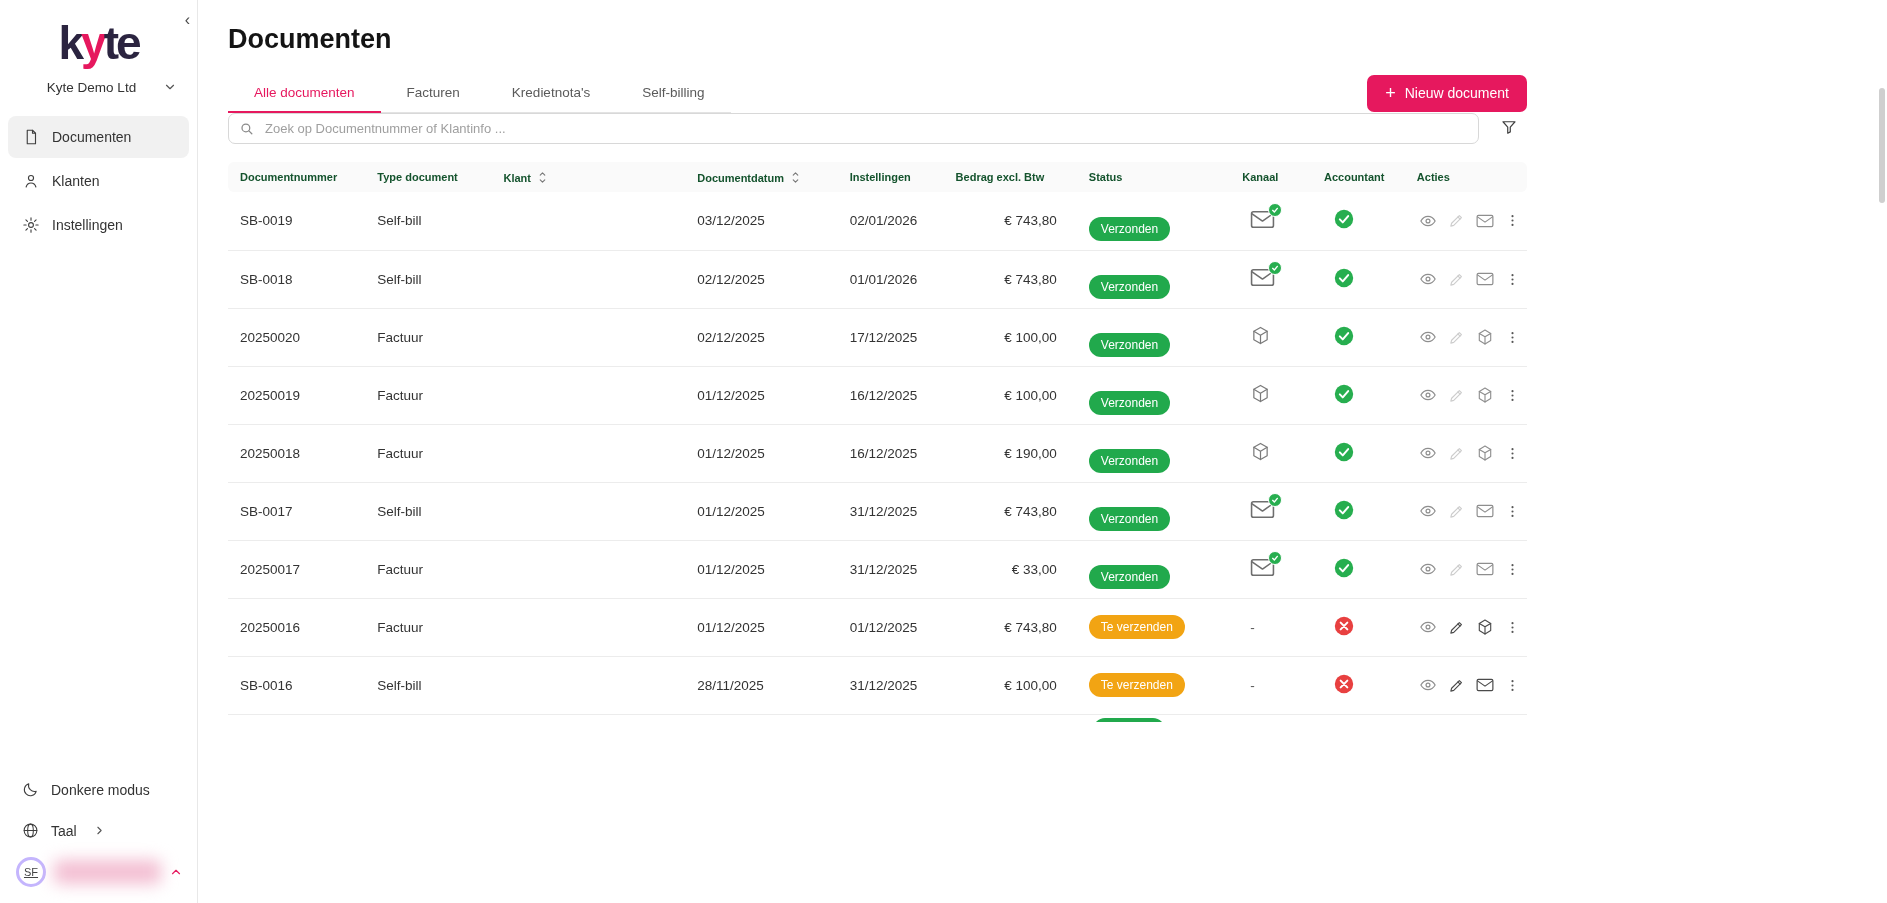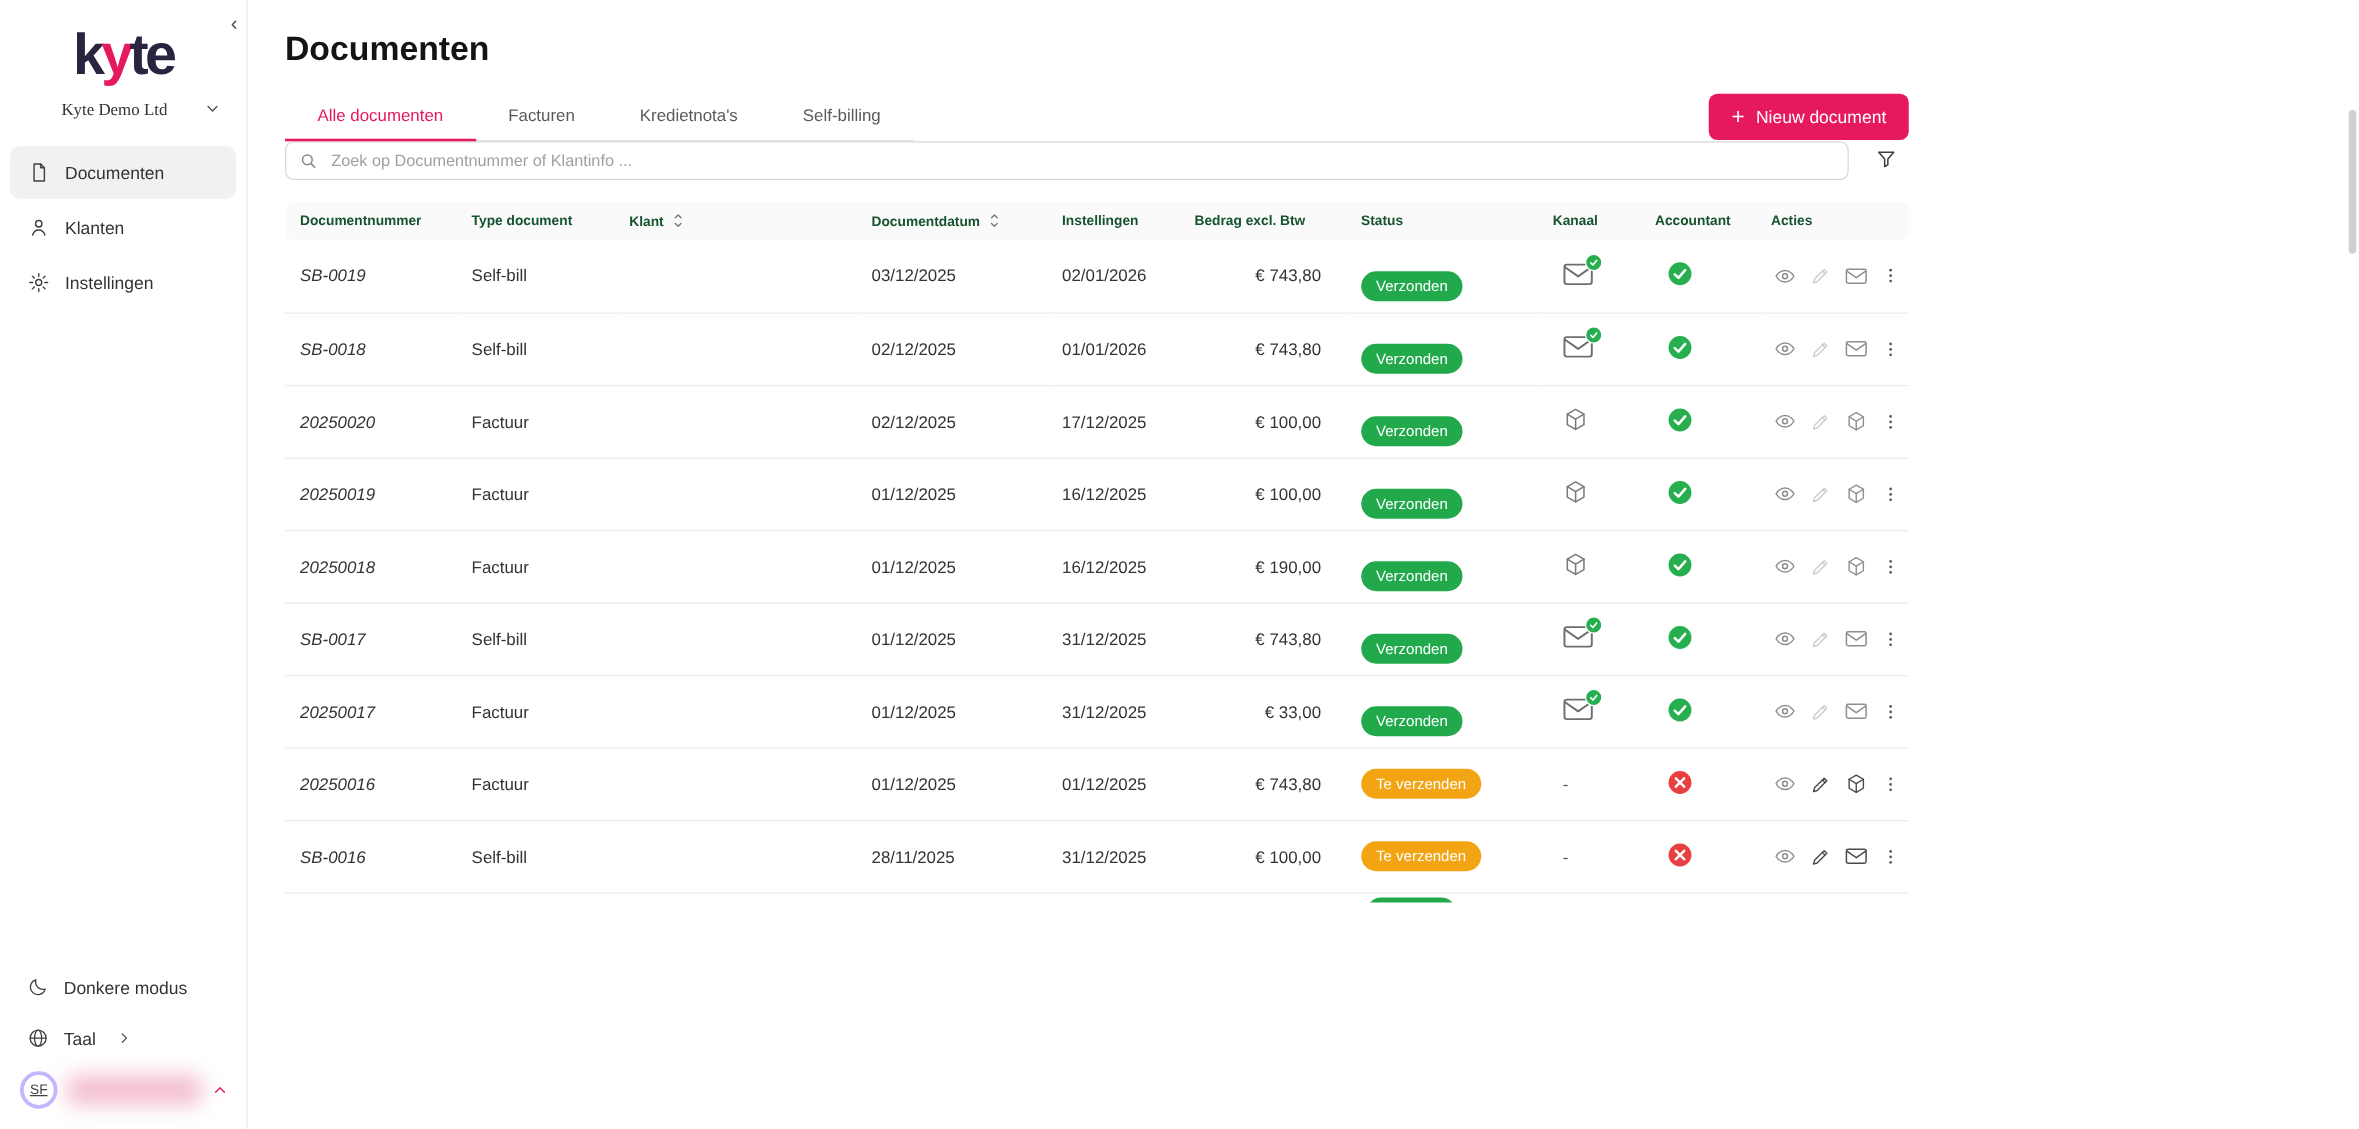--- a/index.html
+++ b/index.html
@@ -18,21 +18,21 @@
     width:198px;min-width:198px;height:100%;background:#fff;
     border-right:1px solid #e8e8e8;position:relative;
     display:flex;flex-direction:column;
   }
   .collapse-handle{
     position:absolute;top:10px;right:3px;font-size:16px;color:#4a4a4a;
     background:none;border:none;cursor:pointer;line-height:1;padding:2px 4px;
   }
   .logo{margin:16px auto 4px;font-weight:800;font-size:46px;letter-spacing:-3px;color:#2b2440;user-select:none;}
   .logo .y{color:var(--accent);}
-  .company{display:flex;align-items:flex-start;padding:0 20px;margin:6px 0 20px;cursor:pointer;font-family:Liberation Serif, serif;}
+  .company{display:flex;align-items:flex-start;padding:0 20px;margin:6px 0 20px;cursor:pointer;}
   .company-label{flex:1;text-align:center;font-size:13.5px;color:#333;}
   .nav{display:flex;flex-direction:column;}
   .nav-item,.footer-item{
     display:flex;align-items:center;gap:12px;height:42px;margin:1px 8px;
     padding:0 14px;border-radius:8px;font-size:14px;color:#333;cursor:pointer;background:none;border:none;text-align:left;
   }
   .nav-item.active{background:#f1f1f1;}
   .footer-item{height:39px;}
   .sidebar-spacer{flex:1;}
   .icon{display:inline-flex;align-items:center;justify-content:center;color:#3f3f3f;}
@@ -79,21 +79,21 @@
   col.c-docdate{width:151px;} col.c-duedate{width:105px;} col.c-amount{width:132px;}
   col.c-status{width:152px;} col.c-kanaal{width:81px;} col.c-acct{width:92px;} col.c-actions{width:117px;}
   thead th{
     background:#fafafa;font-size:11px;font-weight:700;color:#14532d;text-align:left;
     height:30px;padding:0 8px;white-space:nowrap;
   }
   thead th:first-child{padding-left:12px;border-radius:6px 0 0 6px;}
   thead th:last-child{border-radius:0 6px 6px 0;}
   th .sort{margin-left:6px;color:#777;vertical-align:-2px;display:inline-flex;}
   tbody td{height:58px;border-bottom:1px solid #ececec;font-size:13.5px;color:#333;padding:0 8px;vertical-align:middle;}
-  tbody td:first-child{padding-left:12px;font-style:italic;}
+  tbody td:first-child{padding-left:12px;}
   td.amount{text-align:right;padding-right:24px;}
   .blur-block{width:152px;height:48px;background:linear-gradient(180deg,#ededed,#e2e2e2);filter:blur(9px);border-radius:3px;}
   .status-badge{display:inline-block;padding:5px 12px;border-radius:13px;font-size:12px;color:#fff;font-weight:500;white-space:nowrap;}
   tr[data-status="sent"] .status-badge{background:var(--green);margin-top:16px;}
   tr[data-status="to_send"] .status-badge{background:var(--orange);}
 
   
   .kanaal-mailcheck,.kanaal-network,.kanaal-dash{display:none;}
   tr[data-kanaal="mailcheck"] .kanaal-mailcheck{display:inline-flex;}
   tr[data-kanaal="network"] .kanaal-network{display:inline-flex;}

